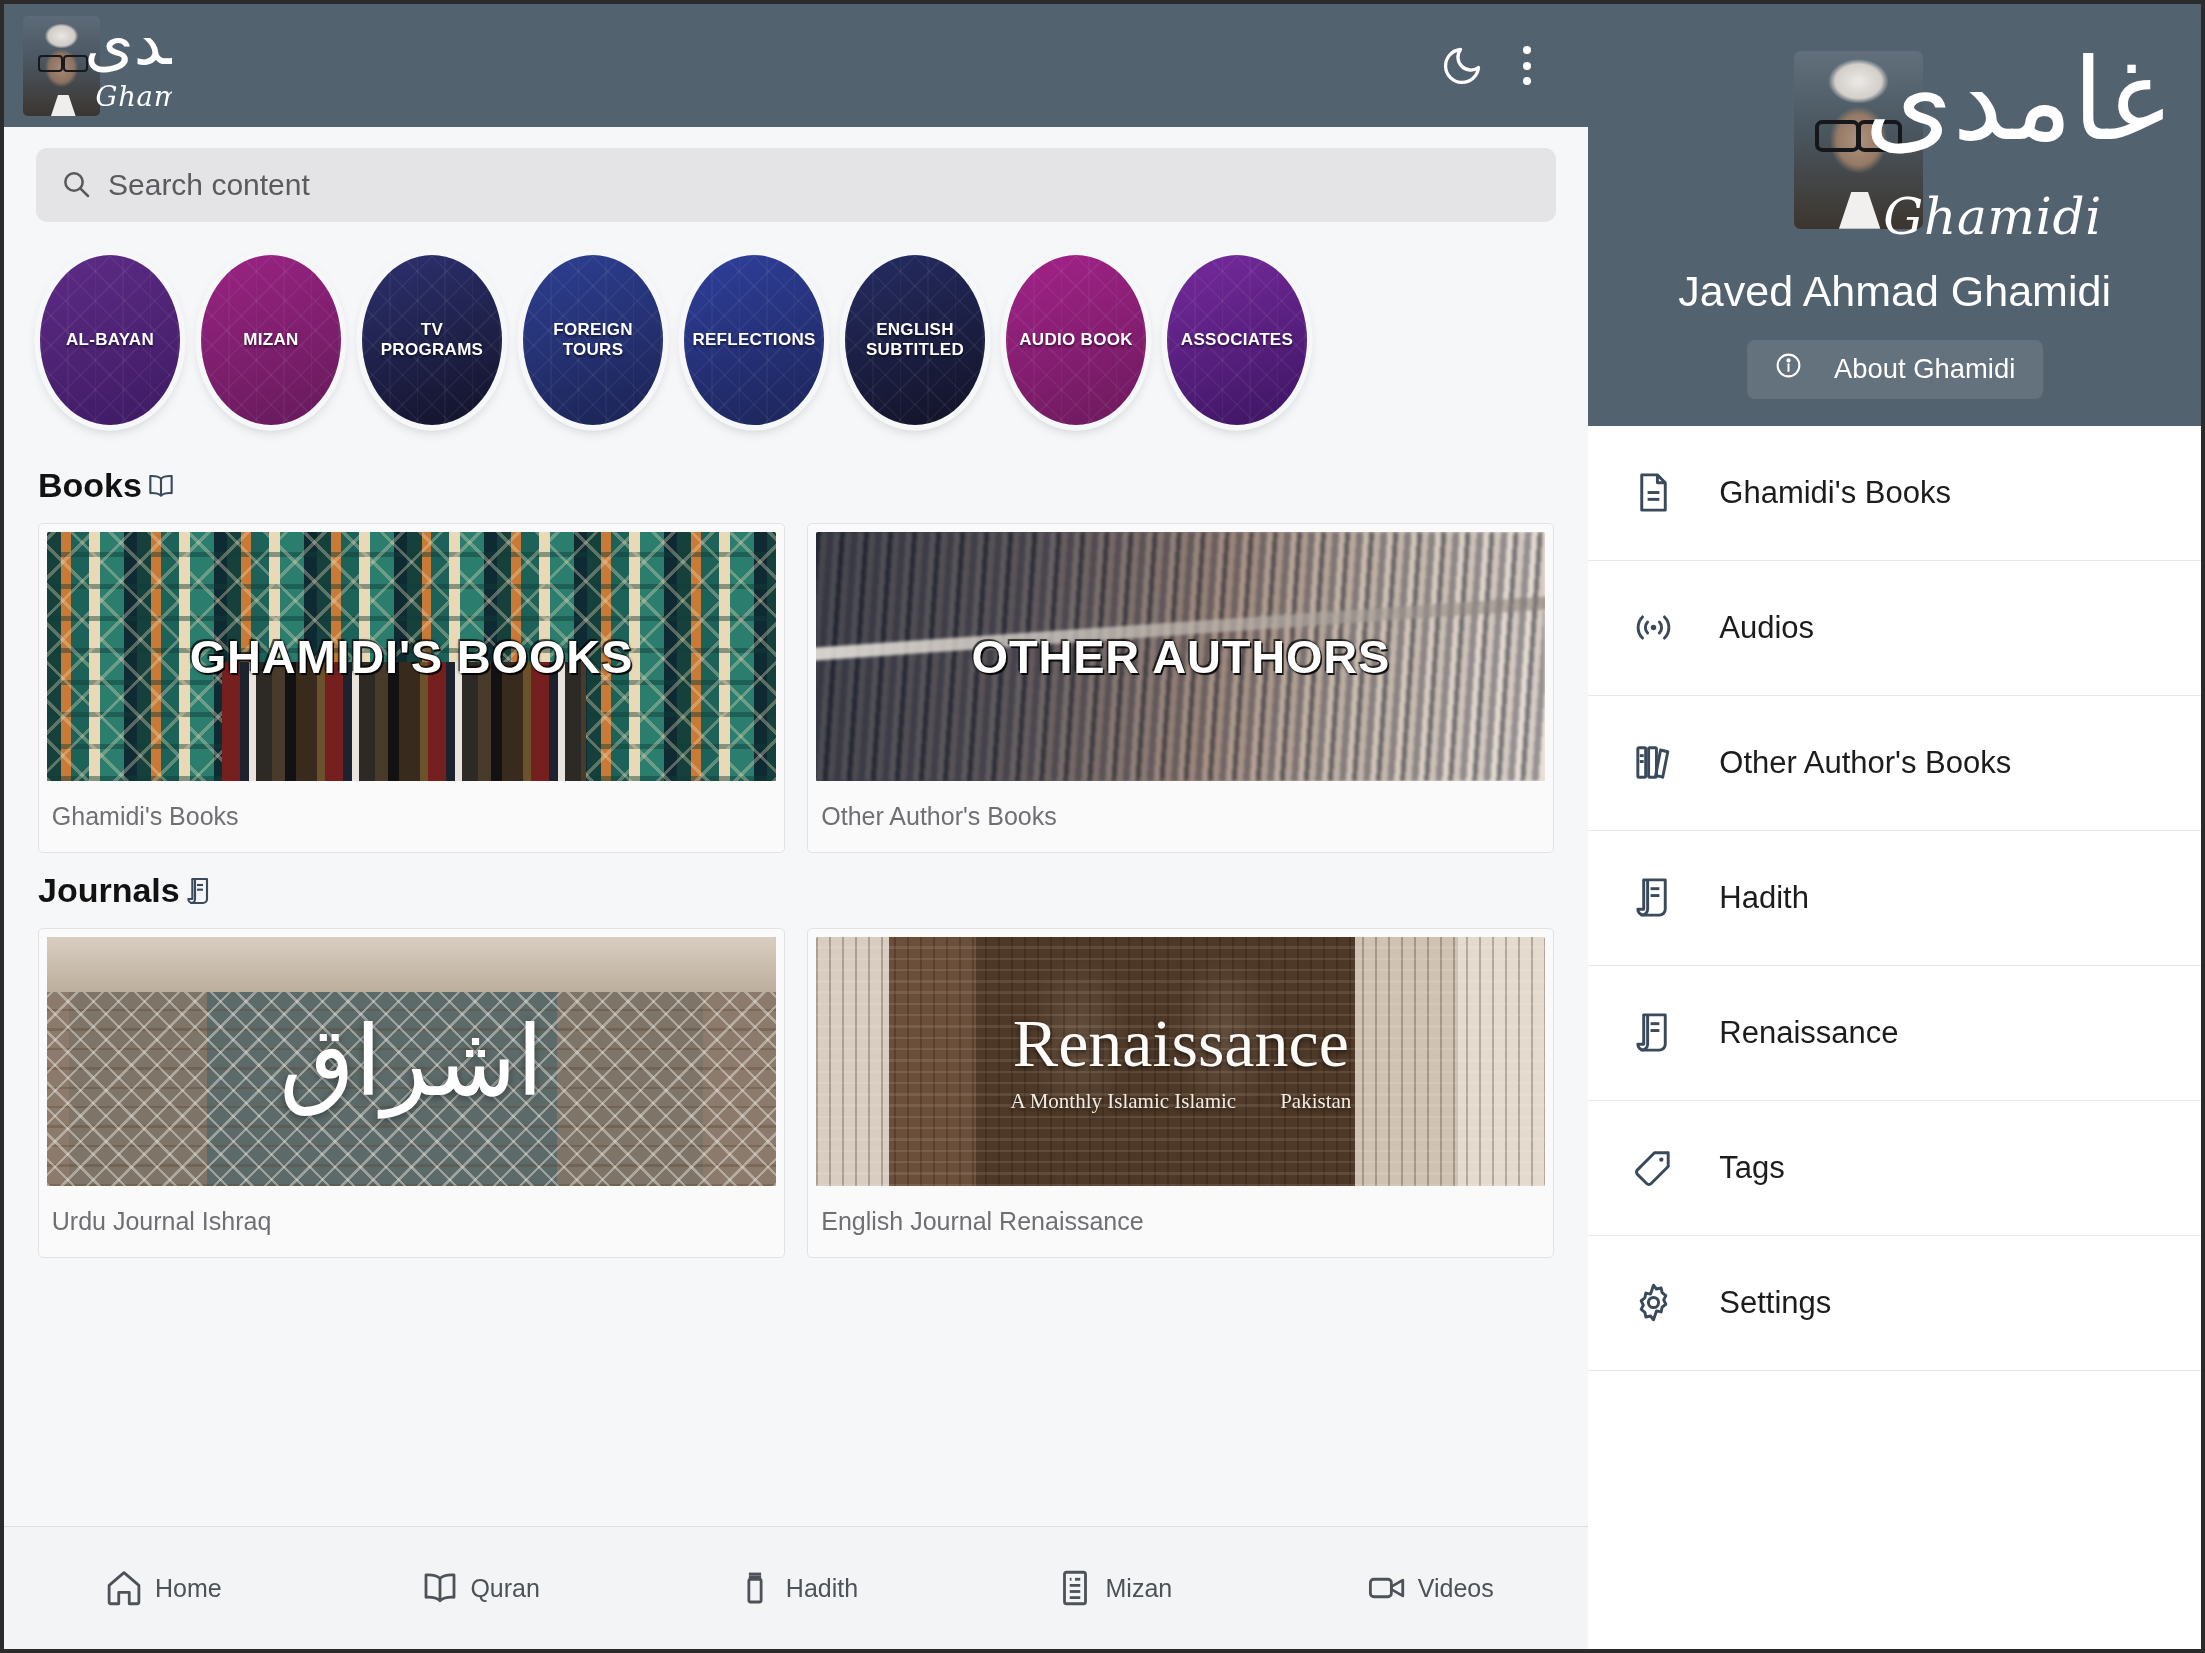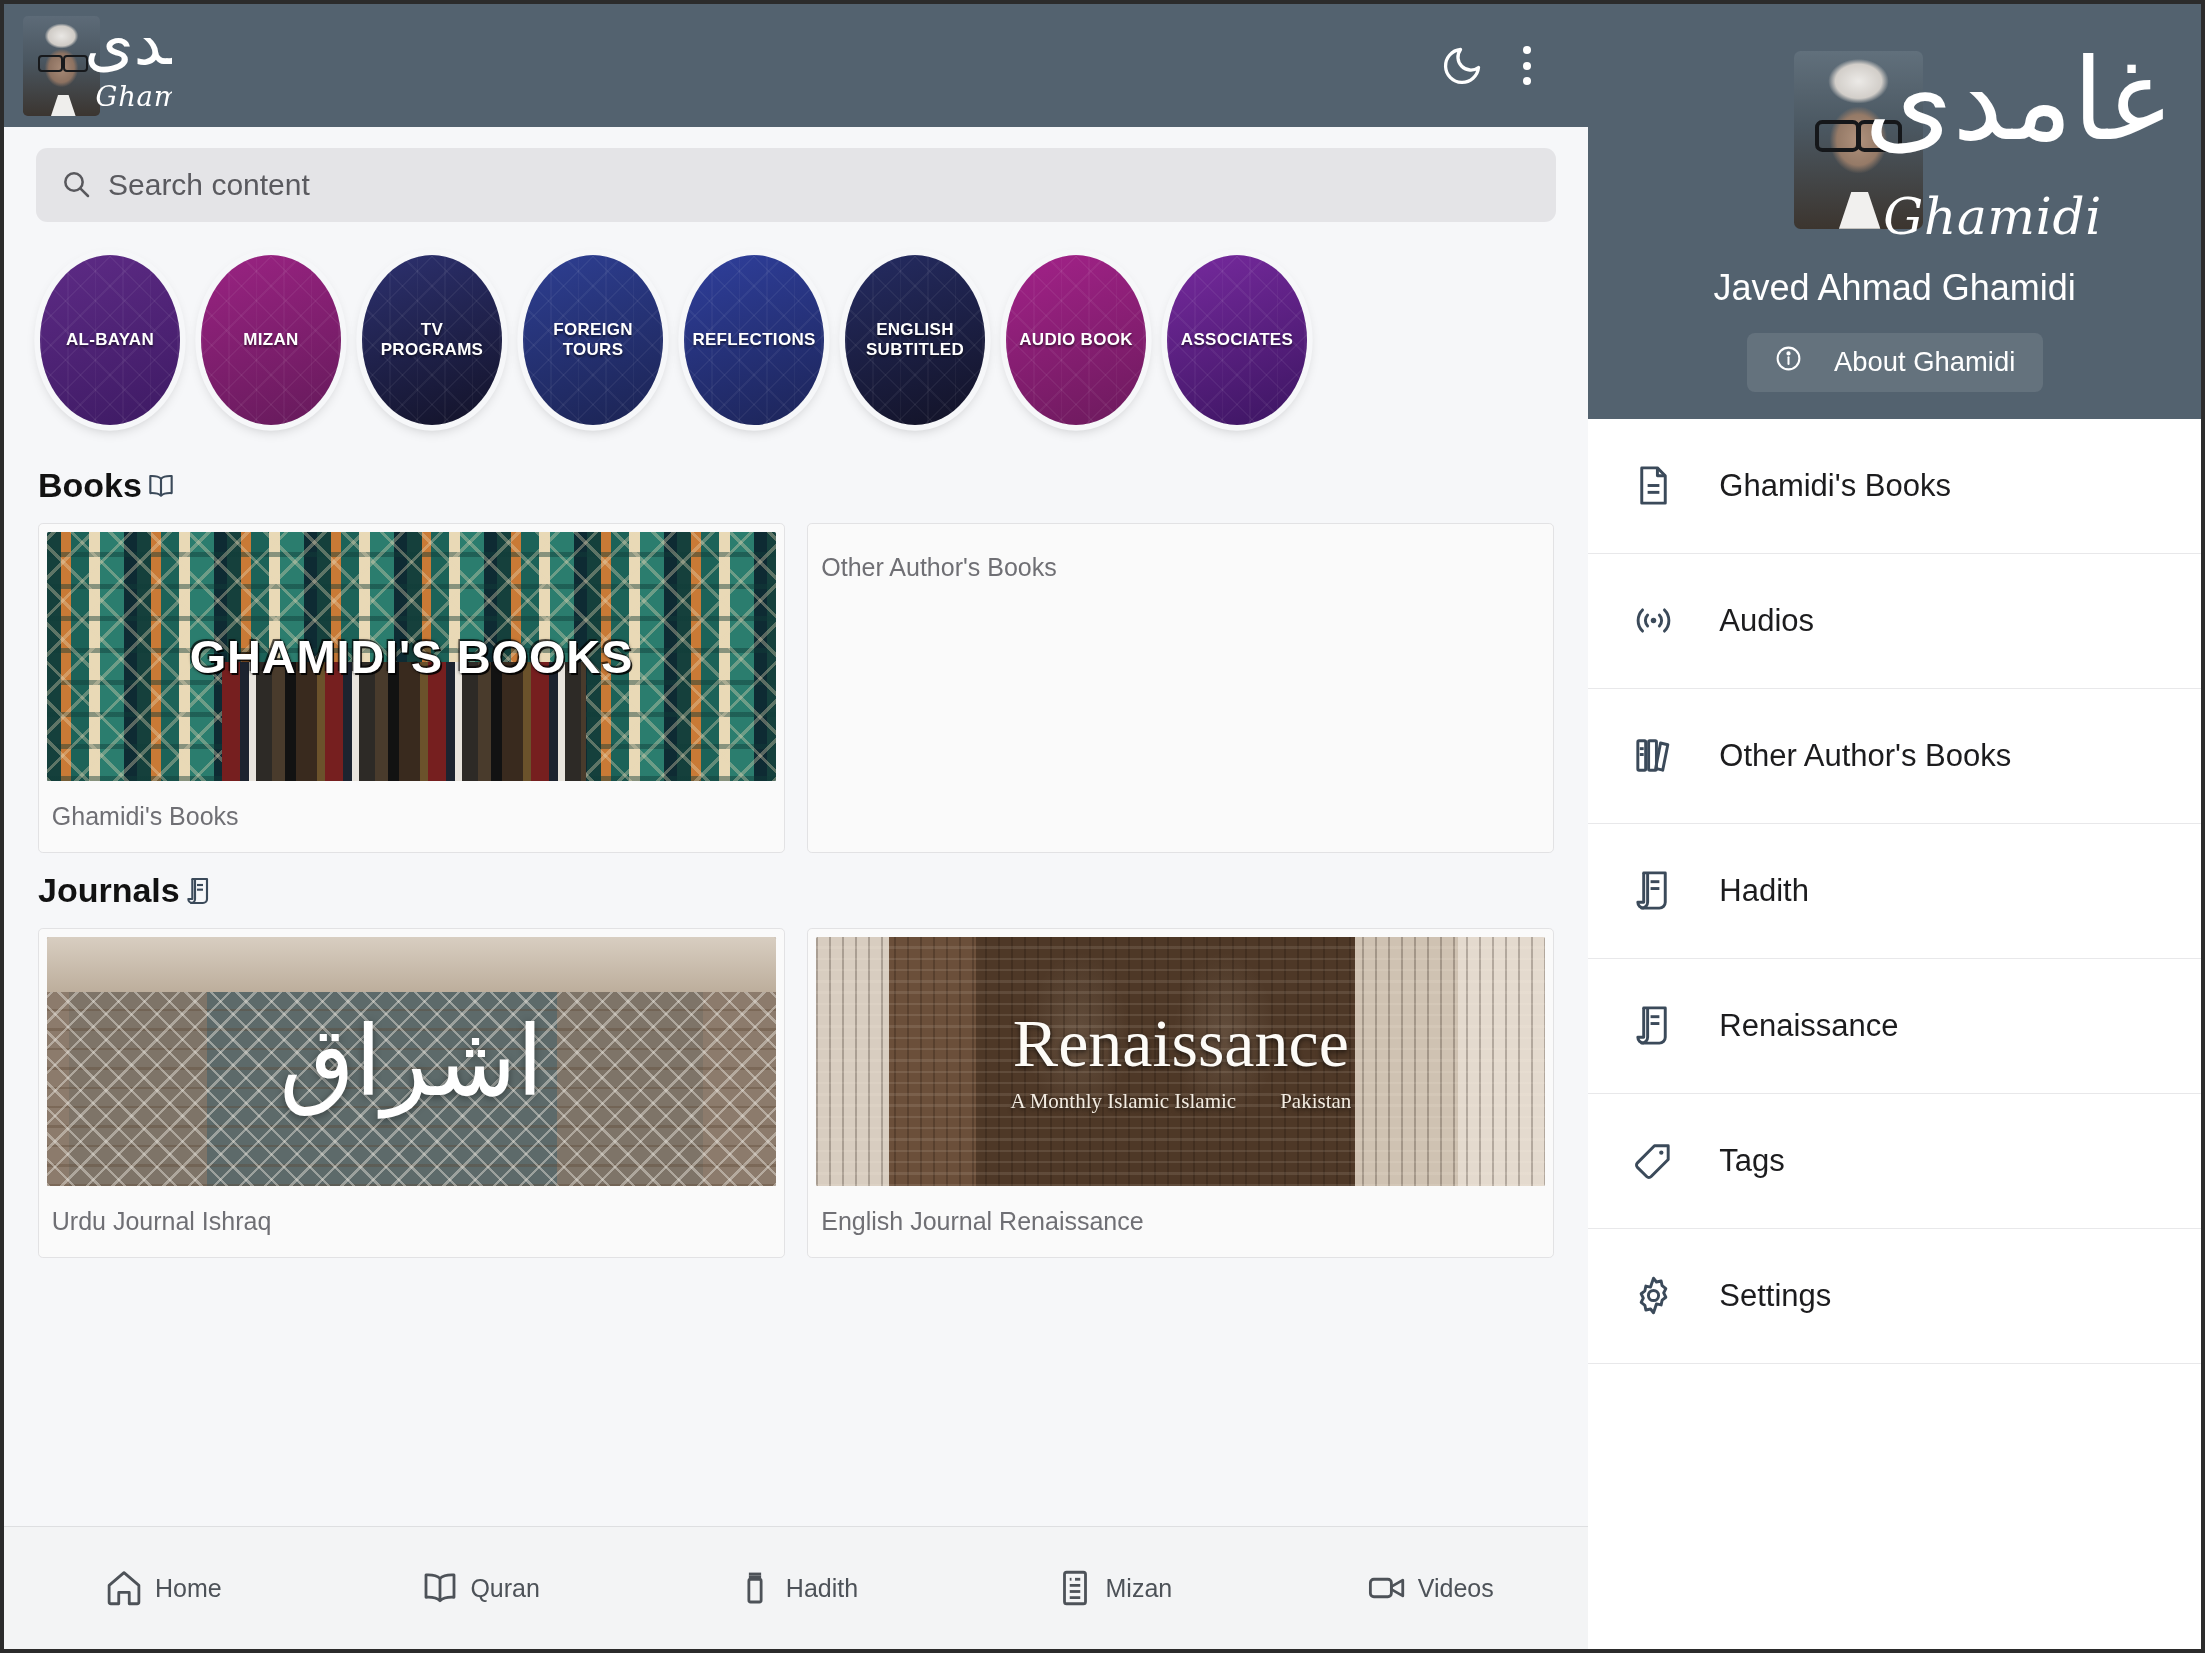--- a/index.html
+++ b/index.html
@@ -365,21 +365,21 @@
     position:absolute; left:139px; top:3.2px;
     font-family: "DejaVu Sans", sans-serif;
     font-size: 113px; color:#fff; line-height:1; direction:rtl; white-space:nowrap;
   }
   .sb-latin {
     position:absolute; left:158px; bottom:13px;
     font-family: "DejaVu Serif", serif; font-style: italic;
     font-size: 50px; color:#fff; letter-spacing:0.8px;
   }
   .sb-name {
-    font-size: 36px; color: #ffffff; margin-top: 8px; white-space: nowrap;
+    font-size: 43px; color: #ffffff; margin-top: 8px; white-space: nowrap;
   }
   .sb-about {
     margin-top: 24px;
     background: rgba(255,255,255,.10);
     border-radius: 8px;
     padding: 11.3px 27.4px;
     display: flex; align-items: center; gap: 31px;
     color: #ffffff; font-size: 27.4px;
     cursor: pointer;
   }
@@ -481,20 +481,23 @@
           </span>
         </div>
         <div class="cards-row">
           <div class="card">
             <div class="card-img art-tiles">
               <div class="card-img-title">GHAMIDI'S BOOKS</div>
             </div>
             <div class="card-caption">Ghamidi's Books</div>
           </div>
           <div class="card">
+            <div class="card-img art-shelf">
+              <div class="card-img-title">OTHER AUTHORS</div>
+            </div>
             <div class="card-caption">Other Author's Books</div>
           </div>
         </div>
       </div>
 
       <div class="section">
         <div class="section-head">
           <span>Journals</span>
           <span>
             <svg width="32" height="32" viewBox="0 0 24 24" fill="none" stroke="#3b4a5a" stroke-width="1.6" stroke-linejoin="round">

